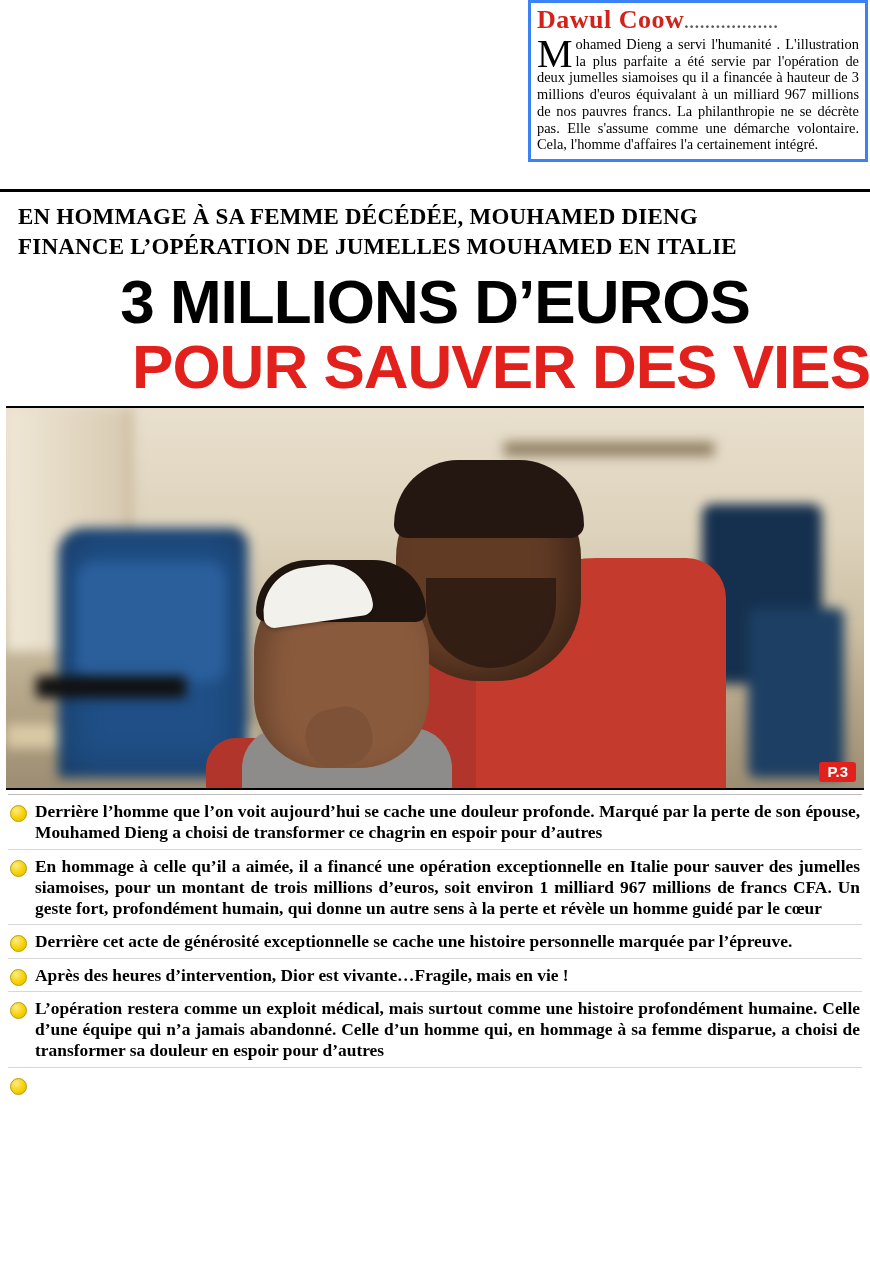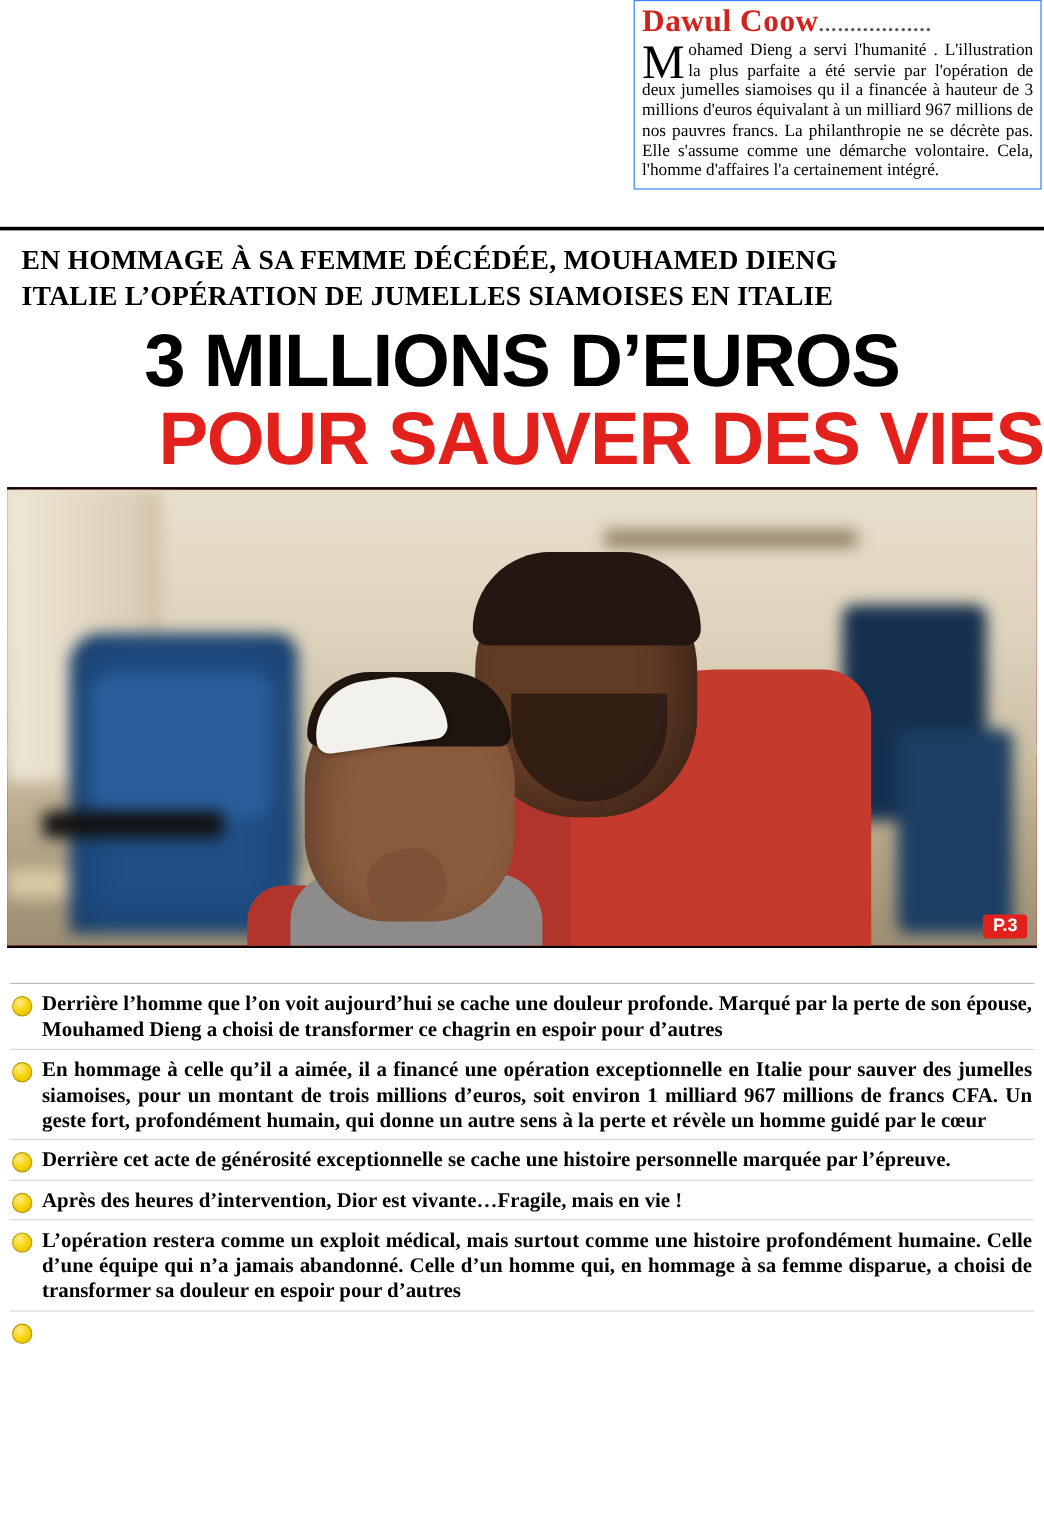--- a/index.html
+++ b/index.html
@@ -54,21 +54,21 @@
     white-space: nowrap;
   }
   .logo-sub b { font-weight: bold; }
 
   
   .edito {
     position: absolute;
     right: 2px;
     top: 0;
     width: 340px;
-    border: 1px solid #3b82f6;
+    border: 3px solid #3b82f6;
     box-sizing: border-box;
     padding: 4px 6px 6px 6px;
     background: #fff;
   }
   .edito-title {
     font-family: "Liberation Serif", serif;
     font-weight: bold;
     font-size: 26px;
     color: #d2221c;
     letter-spacing: 0.5px;
@@ -126,21 +126,21 @@
   }
 
   
   .photo-wrap {
     position: relative;
     height: 380px;
     margin: 0 6px;
     border-top: 2px solid #000;
     border-bottom: 2px solid #000;
     overflow: hidden;
-    background: #b91c1c;
+    background: #bef264;
   }
   .photo {
     position: absolute;
     inset: 0;
   }
   
   .bg-wall {
     position: absolute; left: 0; top: 0; right: 0; height: 58%;
     background: linear-gradient(180deg, #e8dfcd 0%, #ded3bc 55%, #cbbfa4 100%);
   }
@@ -251,21 +251,20 @@
     font-family: "Liberation Sans", sans-serif;
     font-weight: bold;
     font-size: 15px;
     padding: 1px 8px 2px 8px;
     border-radius: 3px;
   }
 
   
   .bullets {
     padding: 4px 8px 0 8px;
-    margin-top: 25px;
   }
   .bullet {
     display: flex;
     align-items: flex-start;
     border-top: 1px solid #d8d8d8;
     padding: 6px 2px 5px 2px;
   }
   .bullet:first-child { border-top: 1px solid #bdbdbd; }
   .dot {
     flex: 0 0 auto;
@@ -298,21 +297,21 @@
       </div>
       <div class="edito-body">
         <span class="dropcap">M</span><span>ohamed Dieng a servi l'humanité . L'illustration la plus parfaite a été servie par l'opération de deux jumelles siamoises qu il a financée à hauteur de 3 millions d'euros équivalant à un milliard 967 millions de nos pauvres francs. La philanthropie ne se décrète pas. Elle s'assume comme une démarche volontaire. Cela, l'homme d'affaires l'a certainement intégré.</span>
       </div>
     </div>
   </div>
 
   <div>
     <div class="kicker">
       <div>EN HOMMAGE À SA FEMME DÉCÉDÉE, MOUHAMED DIENG</div>
-      <div>ITALIE L’OPÉRATION DE JUMELLES SIAMOISES EN ITALIE</div>
+      <div>FINANCE L’OPÉRATION DE JUMELLES MOUHAMED EN ITALIE</div>
     </div>
     <div class="head-big">3 MILLIONS D’EUROS</div>
     <div class="head-red">POUR SAUVER DES VIES</div>
   </div>
 
   <div class="photo-wrap">
     <div class="photo">
       <div class="bg-wall"></div>
       <div class="bg-floor"></div>
       <div class="door blur"></div>

